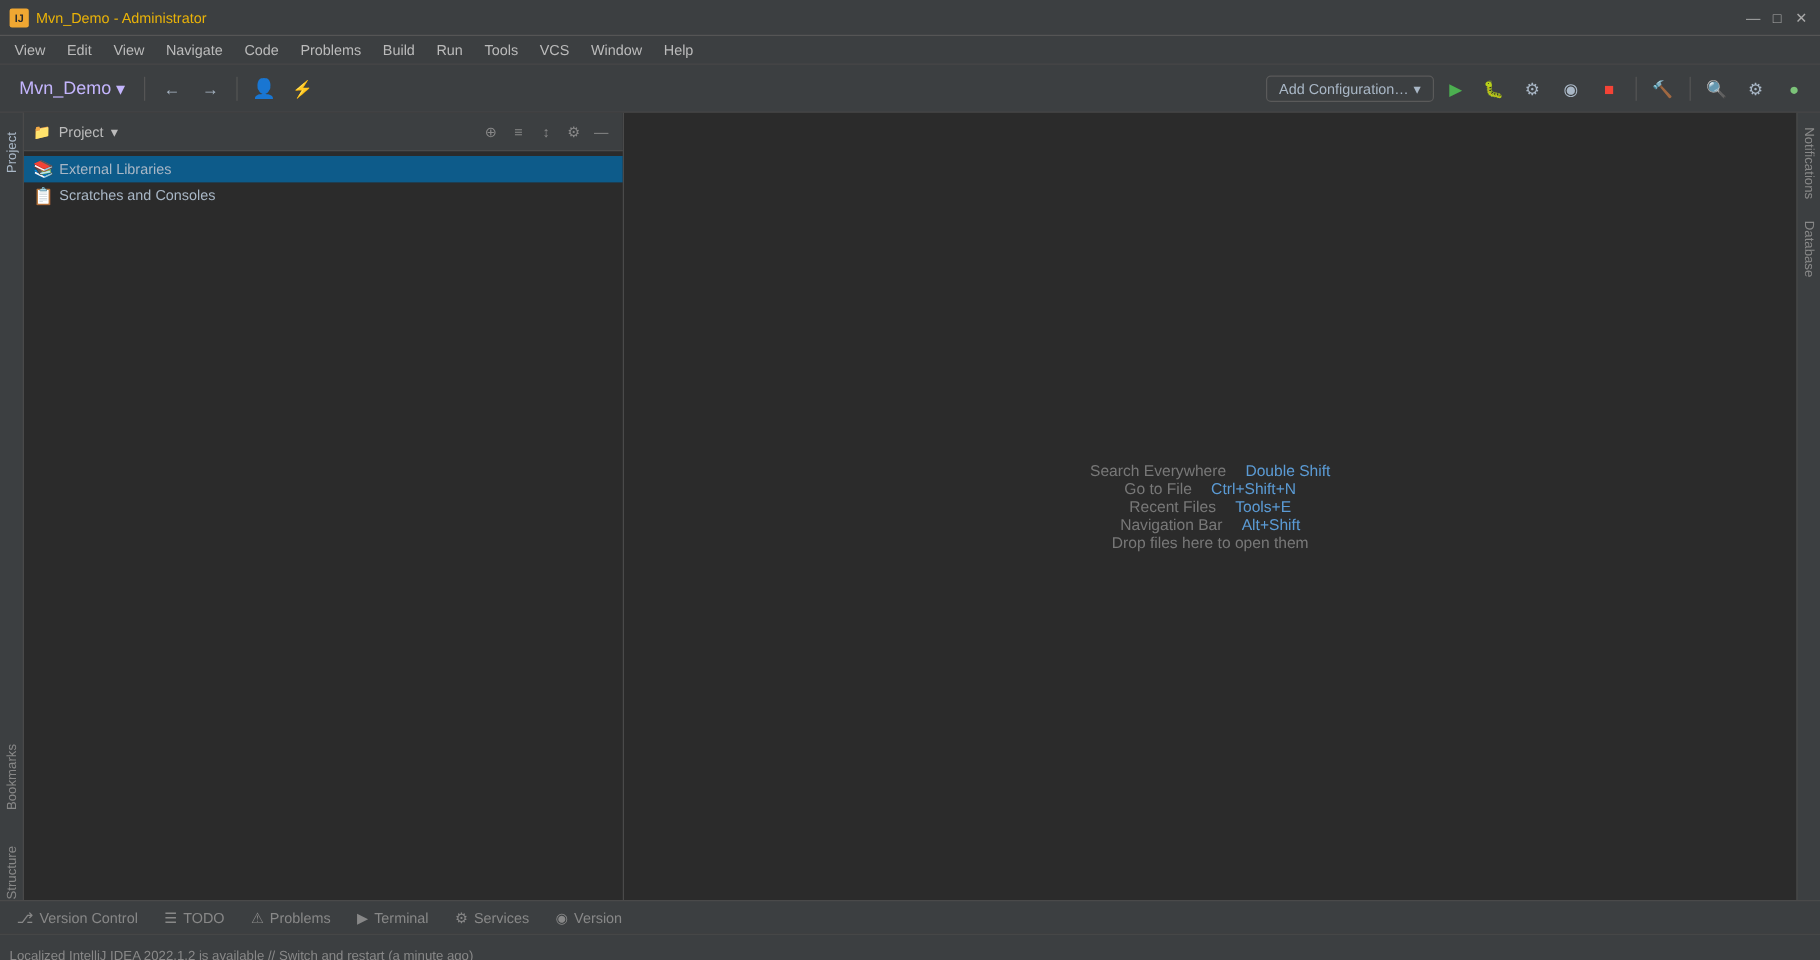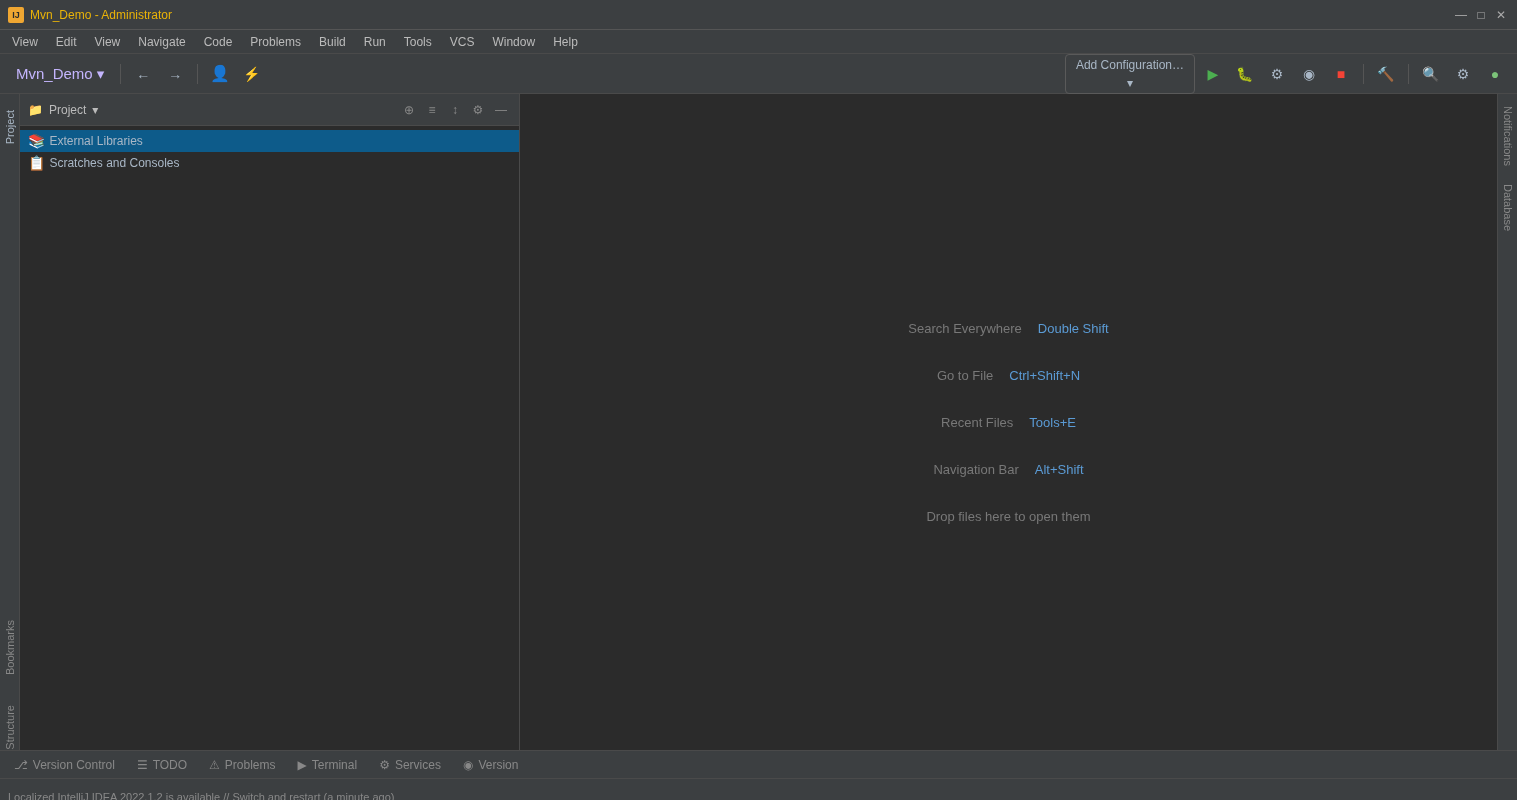--- a/index.html
+++ b/index.html
@@ -100,21 +100,20 @@
     }
     #add-config-btn {
       display: flex; align-items: center;
       padding: 3px 10px;
       border: 1px solid #5a5a5a;
       background: transparent;
       color: #a9b7c6; font-size: 12px;
       border-radius: 4px;
       cursor: pointer;
       gap: 4px;
-      flex-direction: column;
     }
     .toolbar-spacer { flex: 1; }
 
     
     #main-layout {
       display: flex;
       height: calc(800px - 30px - 24px - 40px - 28px - 22px);
     }
     .side-tab {
       writing-mode: vertical-rl;
@@ -196,21 +195,21 @@
     }
 
     
     #editor-area {
       flex: 1;
       background: #2b2b2b;
       display: flex;
       flex-direction: column;
       align-items: center;
       justify-content: center;
-      gap: 32px;
+      gap: 0;
     }
     .editor-hint {
       display: flex;
       align-items: center;
       gap: 16px;
       font-size: 13px;
       color: #787878;
     }
     .editor-hint-key {
       color: #5b9bd5;

